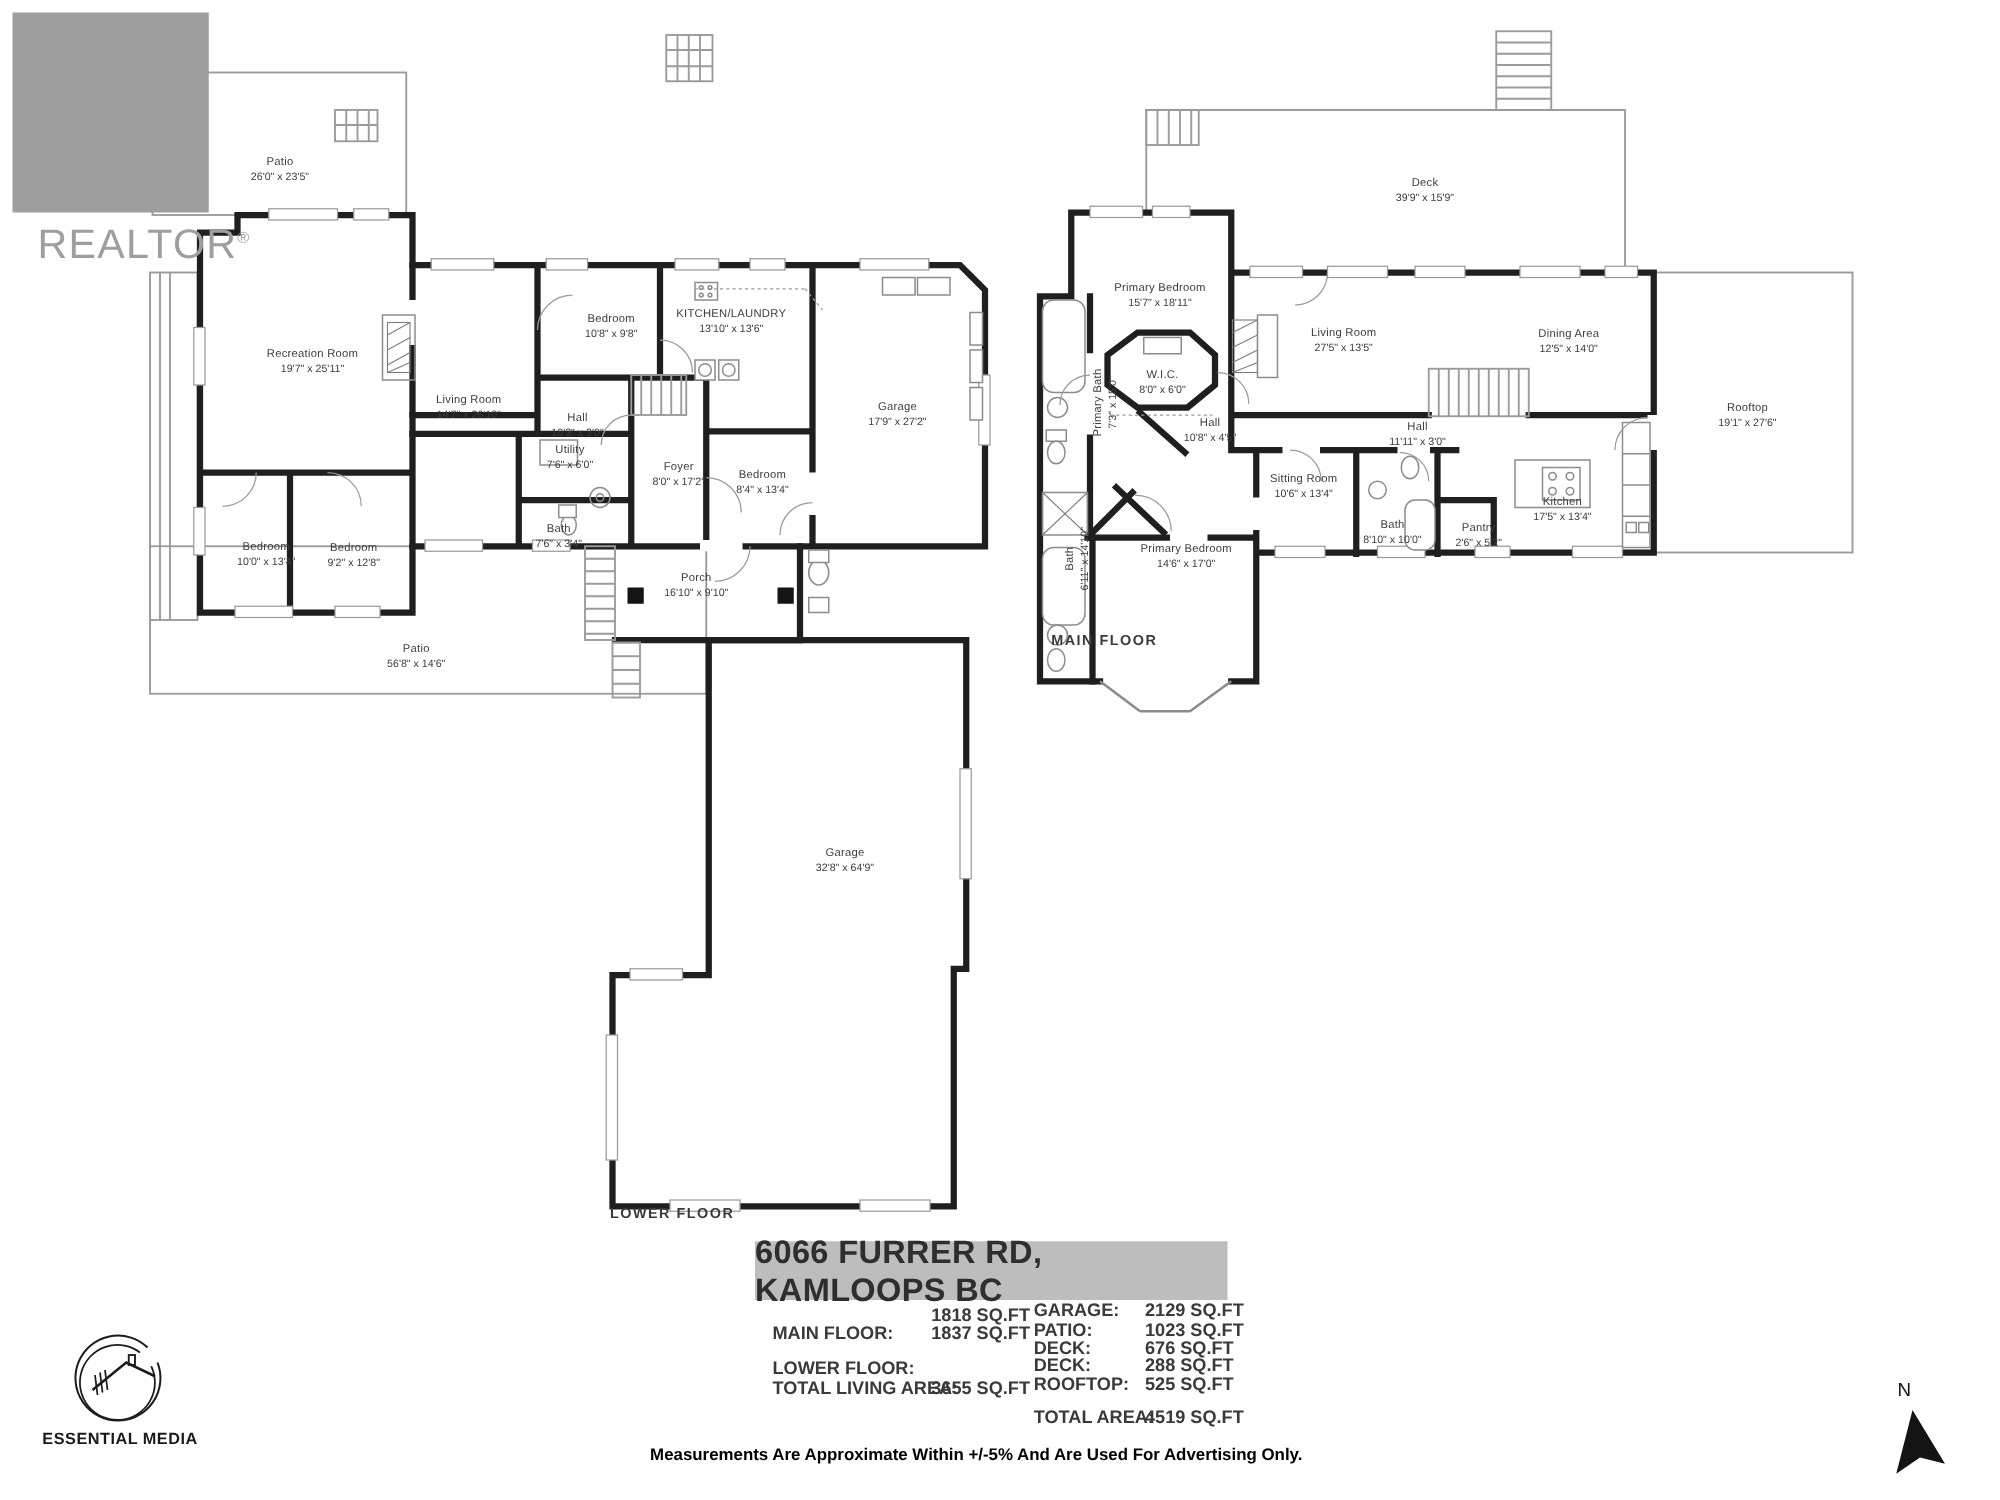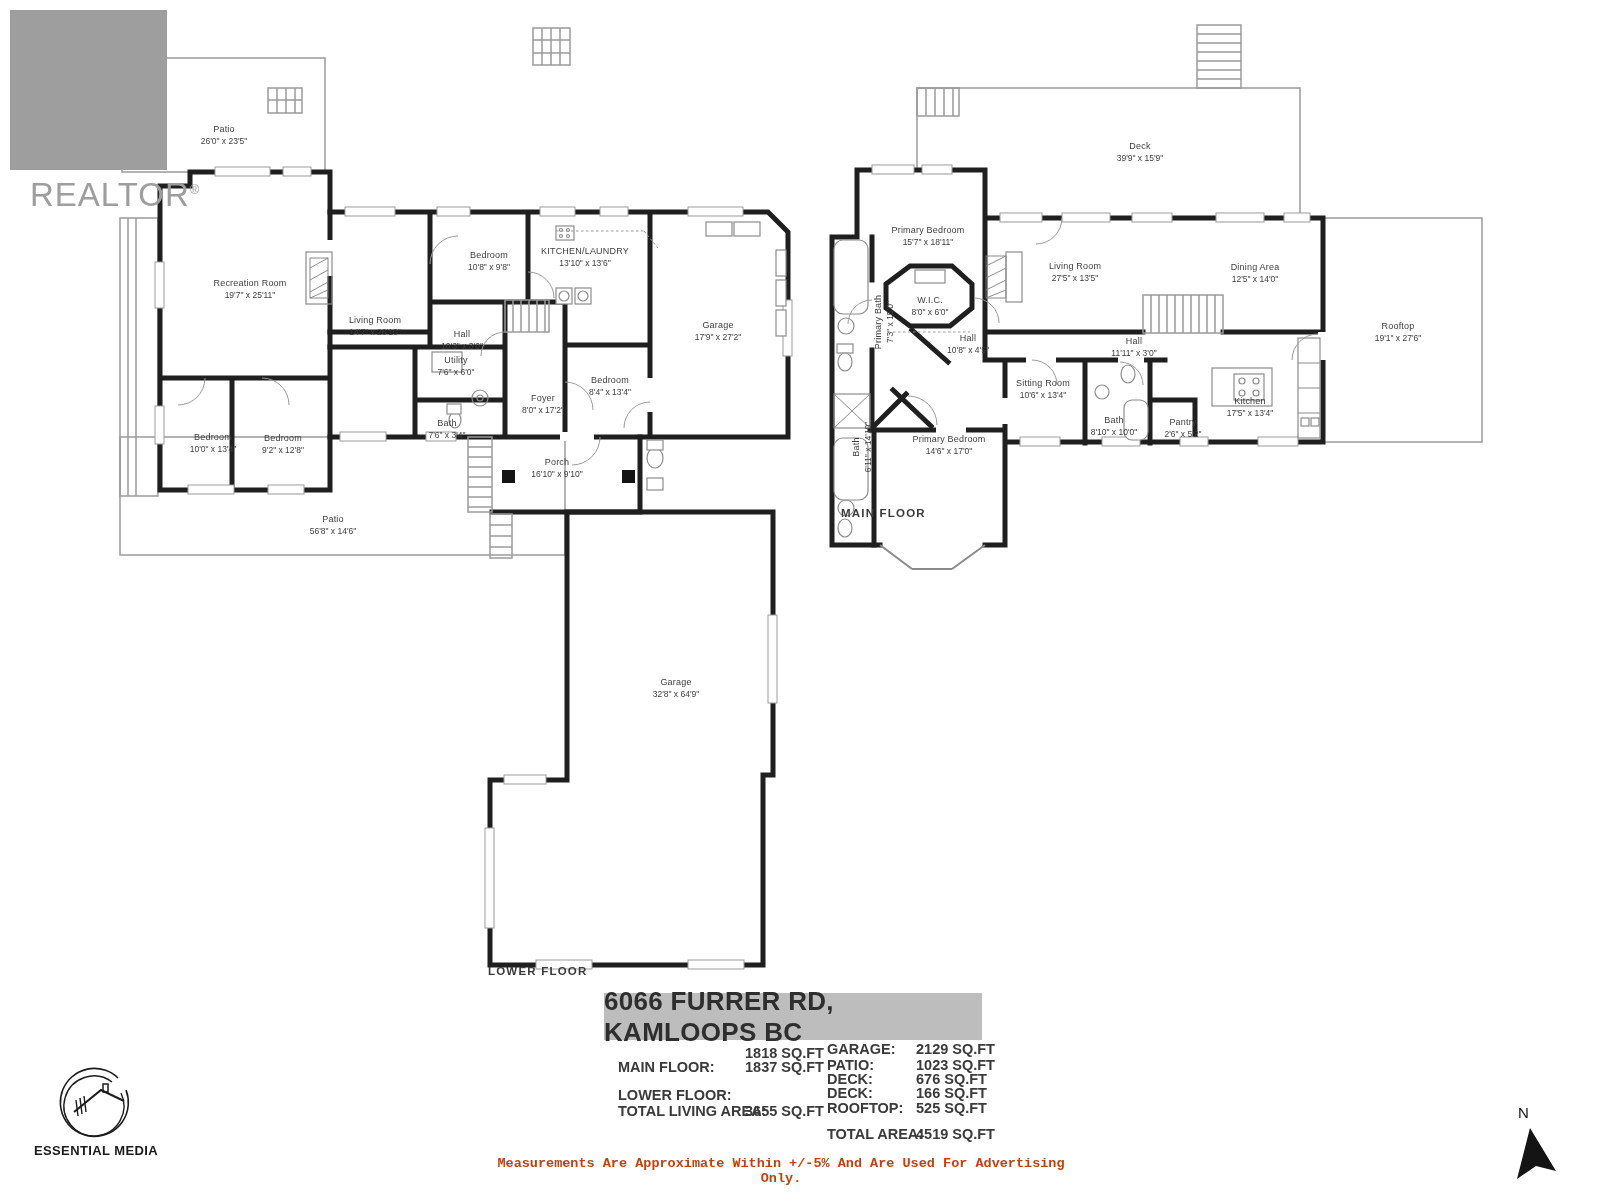--- a/index.html
+++ b/index.html
@@ -33,21 +33,21 @@
   .realtor-word{position:absolute;left:8px;top:176px;font-size:33px;font-weight:400;
                 color:#9e9e9e;letter-spacing:1px;z-index:4;margin-left:22px;}
   .realtor-word sup{font-size:13px;}
 
   .addr-banner{position:absolute;left:604px;top:993px;width:378px;height:47px;
                background:#bdbdbd;display:flex;align-items:center;justify-content:center;
                font-size:26px;font-weight:700;color:#2e2e2e;letter-spacing:.3px;z-index:5;}
   .srow-lbl,.srow-val{position:absolute;font-size:14.5px;font-weight:600;
                       color:#3a3a3a;white-space:nowrap;z-index:5;}
   .disclaimer{position:absolute;left:481px;top:1156px;width:600px;text-align:center;
-              font-size:13.5px;font-weight:600;color:#c2410c;z-index:5;font-family:Liberation Mono, monospace;}
+              font-size:13.5px;font-weight:600;color:#000000;z-index:5;}
 
   .media-credit{position:absolute;left:20px;top:1143px;width:152px;text-align:center;
                 font-size:13px;font-weight:600;letter-spacing:.4px;color:#1a1a1a;z-index:5;}
   .north-n{position:absolute;left:1518px;top:1104px;font-size:15px;font-weight:500;
            color:#111;z-index:5;}
 </style>
 </head>
 <body>
 
 <svg id="plan-svg" width="1600" height="1200" viewBox="0 0 1600 1200">
@@ -270,21 +270,21 @@
   <span class="rd">10'3" x 3'0"</span>
 </div>
 <div class="rlabel" style="left:456px;top:366px">
   <span class="rn">Utility</span>
   <span class="rd">7'6" x 6'0"</span>
 </div>
 <div class="rlabel" style="left:447px;top:429px">
   <span class="rn">Bath</span>
   <span class="rd">7'6" x 3'4"</span>
 </div>
-<div class="rlabel" style="left:543px;top:404px">
+<div class="rlabel" style="left:543px;top:379px">
   <span class="rn">Foyer</span>
   <span class="rd">8'0" x 17'2"</span>
 </div>
 <div class="rlabel" style="left:610px;top:386px">
   <span class="rn">Bedroom</span>
   <span class="rd">8'4" x 13'4"</span>
 </div>
 <div class="rlabel" style="left:213px;top:443px">
   <span class="rn">Bedroom</span>
   <span class="rd">10'0" x 13'4"</span>
@@ -379,19 +379,19 @@
 <div class="srow-lbl" style="left:618px;top:1103px">TOTAL LIVING AREA:</div>
 <div class="srow-val" style="left:745px;top:1103px">3655 SQ.FT</div>
 
 <div class="srow-lbl" style="left:827px;top:1041px">GARAGE:</div>
 <div class="srow-val" style="left:916px;top:1041px">2129 SQ.FT</div>
 <div class="srow-lbl" style="left:827px;top:1057px">PATIO:</div>
 <div class="srow-val" style="left:916px;top:1057px">1023 SQ.FT</div>
 <div class="srow-lbl" style="left:827px;top:1071px">DECK:</div>
 <div class="srow-val" style="left:916px;top:1071px">676 SQ.FT</div>
 <div class="srow-lbl" style="left:827px;top:1085px">DECK:</div>
-<div class="srow-val" style="left:916px;top:1085px">166 SQ.FT</div>
+<div class="srow-val" style="left:916px;top:1085px">288 SQ.FT</div>
 <div class="srow-lbl" style="left:827px;top:1100px">ROOFTOP:</div>
 <div class="srow-val" style="left:916px;top:1100px">525 SQ.FT</div>
 <div class="srow-lbl" style="left:827px;top:1126px">TOTAL AREA:</div>
 <div class="srow-val" style="left:916px;top:1126px">4519 SQ.FT</div>
 
 <div class="disclaimer">Measurements Are Approximate Within +/-5% And Are Used For Advertising Only.</div>
 
 </body></html>

